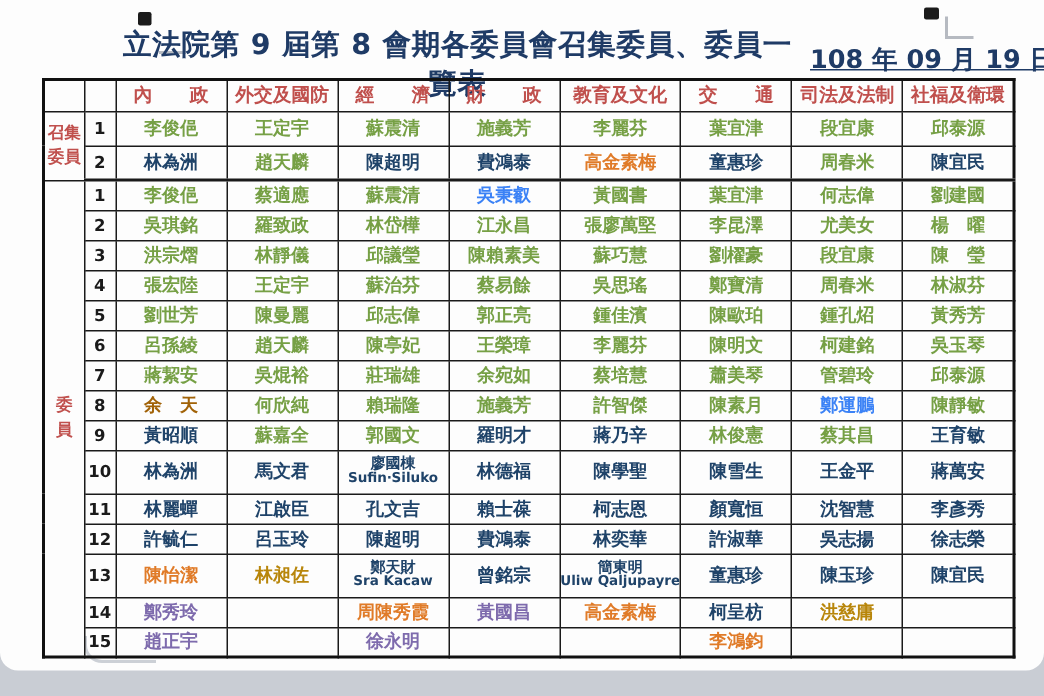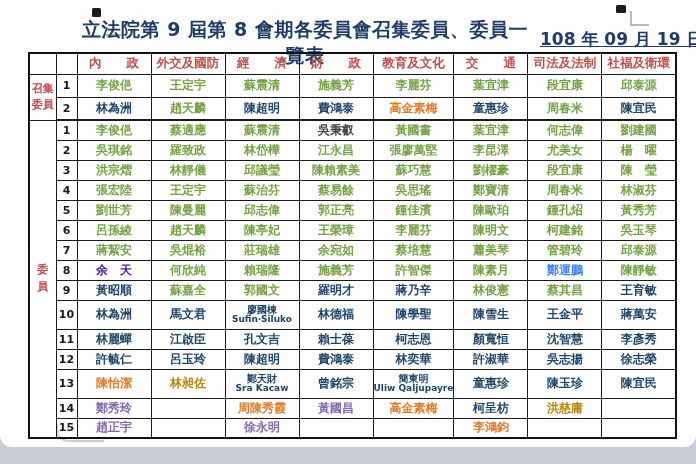--- a/index.html
+++ b/index.html
@@ -125,21 +125,21 @@
           <td class="seclabel memlabel" rowspan="15" style="color: rgb(192, 80, 77);">
             <div>
               <span>委</span>
               <span>員</span>
             </div>
           </td>
           <td class="num">1</td>
           <td class="name" style="color: rgb(118, 160, 69);">李俊俋</td>
           <td class="name" style="color: rgb(118, 160, 69);">蔡適應</td>
           <td class="name" style="color: rgb(118, 160, 69);">蘇震清</td>
-          <td class="name" style="color: #404040;">吳秉叡</td>
+          <td class="name" style="color: #3b82f6;">吳秉叡</td>
           <td class="name" style="color: rgb(118, 160, 69);">黃國書</td>
           <td class="name" style="color: rgb(118, 160, 69);">葉宜津</td>
           <td class="name" style="color: rgb(118, 160, 69);">何志偉</td>
           <td class="name" style="color: rgb(118, 160, 69);">劉建國</td>
         </tr>
         <tr style="height: 20px;">
           <td class="num">2</td>
           <td class="name" style="color: rgb(118, 160, 69);">吳琪銘</td>
           <td class="name" style="color: rgb(118, 160, 69);">羅致政</td>
           <td class="name" style="color: rgb(118, 160, 69);">林岱樺</td>
@@ -199,21 +199,21 @@
           <td class="name" style="color: rgb(118, 160, 69);">吳焜裕</td>
           <td class="name" style="color: rgb(118, 160, 69);">莊瑞雄</td>
           <td class="name" style="color: rgb(118, 160, 69);">余宛如</td>
           <td class="name" style="color: rgb(118, 160, 69);">蔡培慧</td>
           <td class="name" style="color: rgb(118, 160, 69);">蕭美琴</td>
           <td class="name" style="color: rgb(118, 160, 69);">管碧玲</td>
           <td class="name" style="color: rgb(118, 160, 69);">邱泰源</td>
         </tr>
         <tr style="height: 20px;">
           <td class="num">8</td>
-          <td class="name" style="color: #4c1d95; margin-left: 48px;">余　天</td>
+          <td class="name" style="color: #a16207; margin-left: 48px;">余　天</td>
           <td class="name" style="color: rgb(118, 160, 69);">何欣純</td>
           <td class="name" style="color: rgb(118, 160, 69);">賴瑞隆</td>
           <td class="name" style="color: rgb(118, 160, 69);">施義芳</td>
           <td class="name" style="color: rgb(118, 160, 69);">許智傑</td>
           <td class="name" style="color: rgb(118, 160, 69);">陳素月</td>
           <td class="name" style="color: #3b82f6;">鄭運鵬</td>
           <td class="name" style="color: rgb(118, 160, 69);">陳靜敏</td>
         </tr>
         <tr style="height: 20px;">
           <td class="num">9</td>

